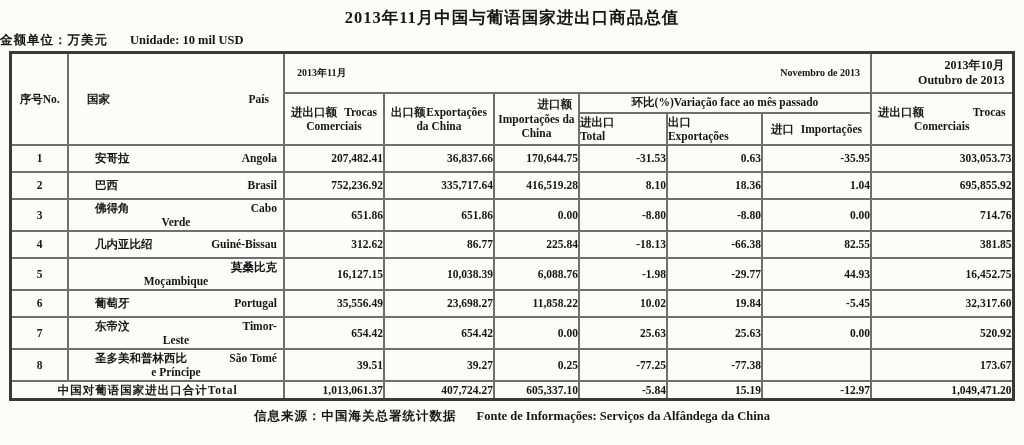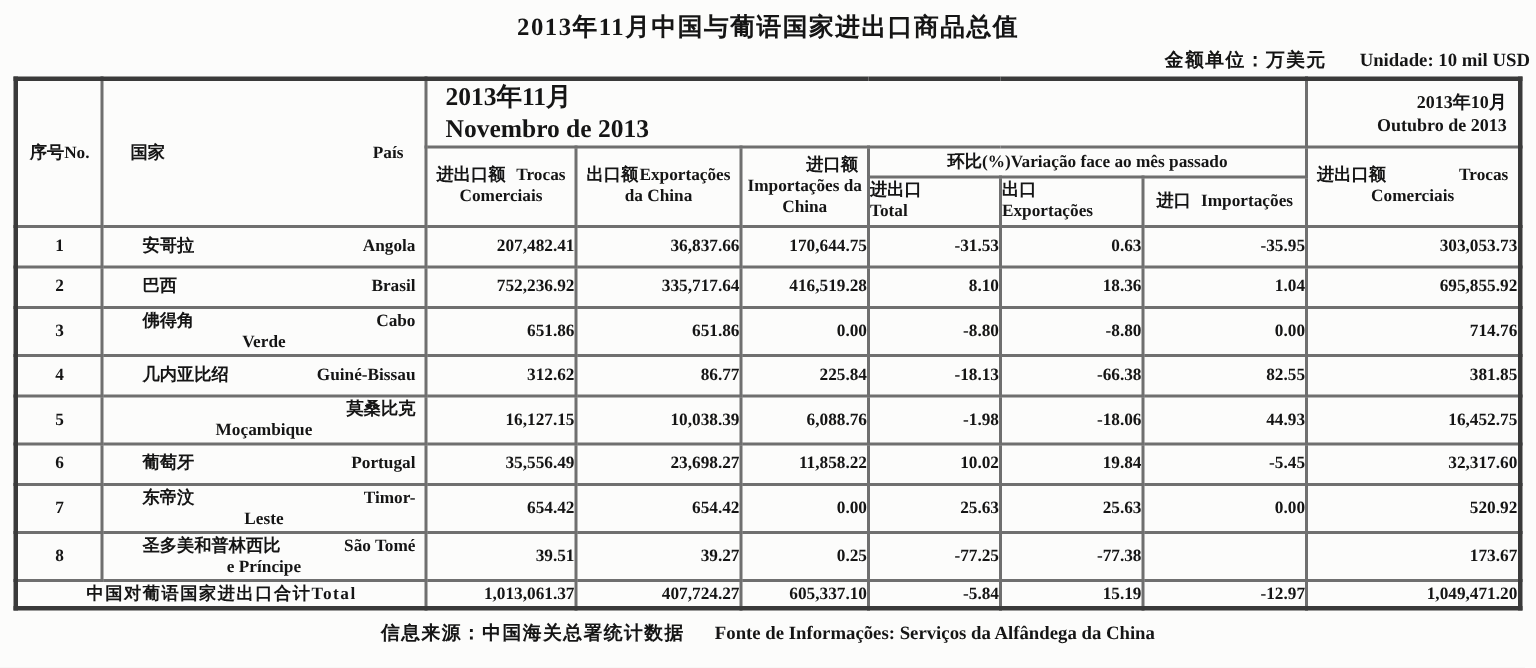--- a/index.html
+++ b/index.html
@@ -23,21 +23,21 @@
     font-size:16.5px;
     letter-spacing:1px;
   }
   .title-pt {
     text-align:center;
     font-size:14.5px;
     margin-top:5px;
     letter-spacing:.2px;
   }
   .unit-line {
-    text-align:right;
+    text-align:left;
     padding-right:4px;
     font-size:12.5px;
     margin-top:3px;
     margin-bottom:2px;
   }
   .unit-line .u-zh { margin-right:22px; letter-spacing:1px; }
 
   table.data {
     border-collapse:collapse;
     table-layout:fixed;
@@ -59,21 +59,21 @@
   tr.h3 { height:27px; }
   tbody.rows tr { height:27px; }
   tbody.totalband tr { height:16px; }
 
   th { font-size:11px; }
   .c-no { text-align:center; font-size:13px; }
   td.c-no { font-size:13.5px; }
 
   .split { display:flex; justify-content:space-between; align-items:baseline; }
   .pad-country { padding:0 14px 0 18px; }
-  .pad-nov { padding:0 10px 0 12px; font-size:17px;flex-direction:column; }
+  .pad-nov { padding:0 10px 0 12px; font-size:10px; }
   .oct-h { text-align:right; padding-right:7px; font-size:12px; line-height:1.25; }
 
   .cline { display:flex; justify-content:space-between; align-items:baseline; padding:0 8px; }
   .cline:has(> .pt:empty) { justify-content:flex-end; }
   .l2 { text-align:center; }
   .l2:empty { display:none; }
 
   .sub .cline { padding:0 6px; }
   .mom { text-align:center; font-size:11px; }
   .momsub { text-align:left; padding-left:6px; }
@@ -260,21 +260,21 @@
       <div class="cline pad-c">
               <span class="zh">莫桑比克</span>
               <span class="pt"></span>
             </div>
       <div class="l2">Moçambique</div>
     </td>
     <td class="num">16,127.15</td>
     <td class="num">10,038.39</td>
     <td class="num">6,088.76</td>
     <td class="num">-1.98</td>
-    <td class="num">-18.06</td>
+    <td class="num">-29.77</td>
     <td class="num">44.93</td>
     <td class="num">16,452.75</td>
   </tr>
         <tr>
     <td class="c-no">6</td>
     <td>
       <div class="cline pad-c">
               <span class="zh">葡萄牙</span>
               <span class="pt">Portugal</span>
             </div>

